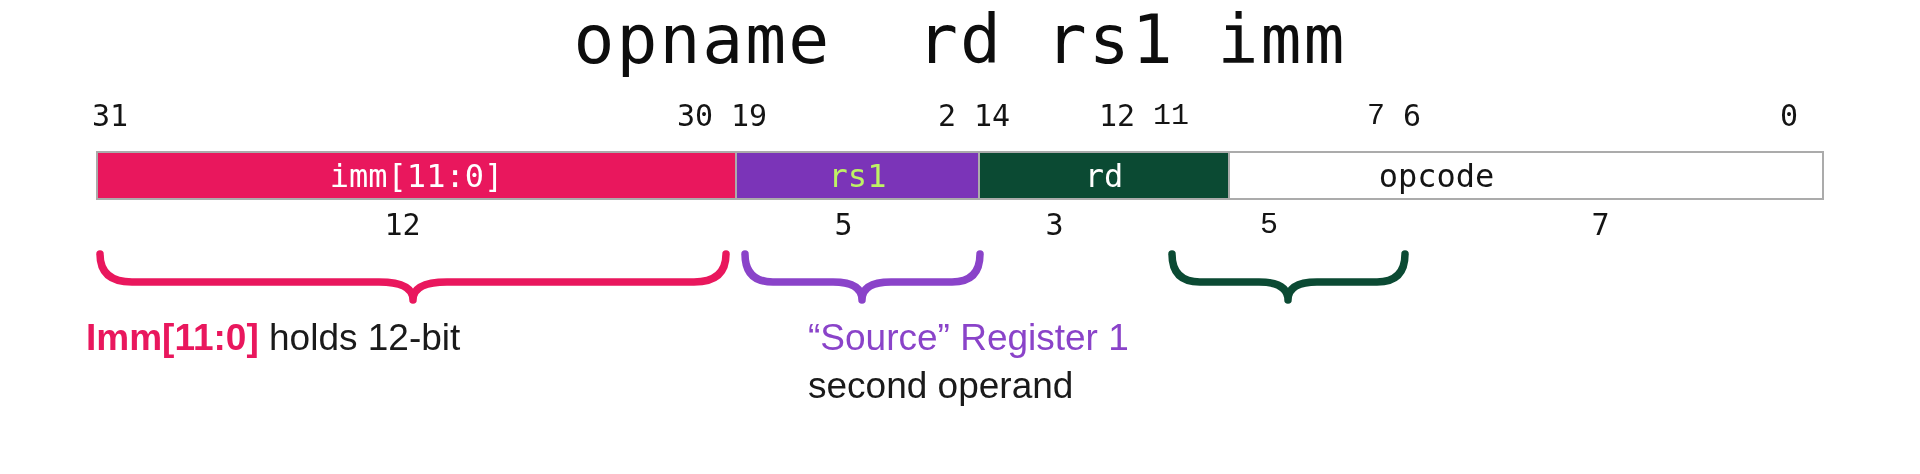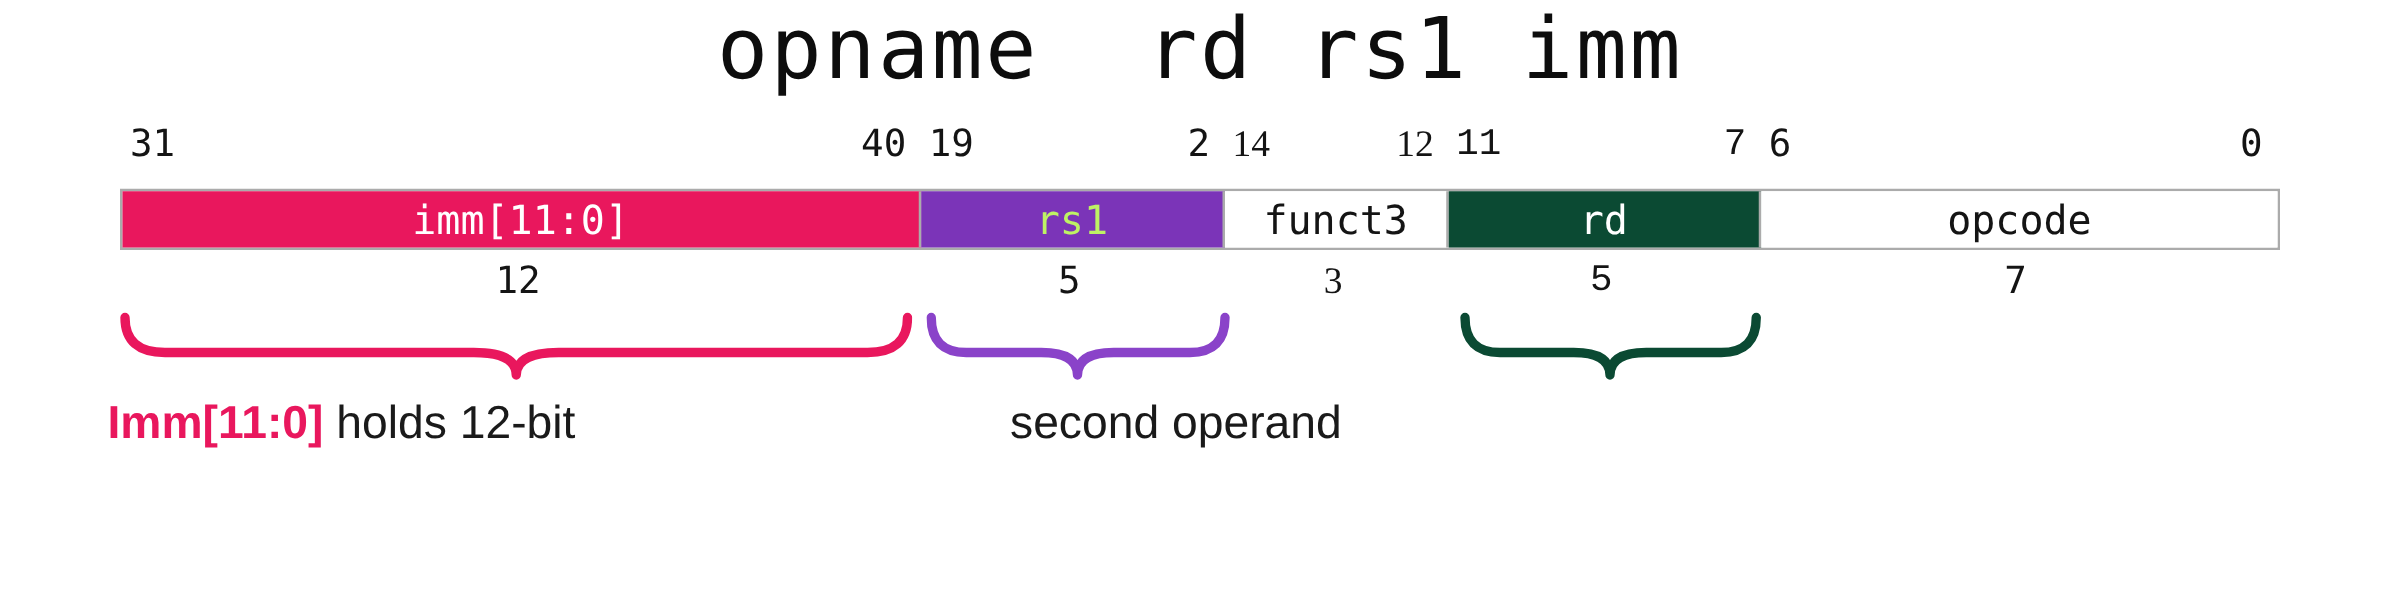--- a/index.html
+++ b/index.html
@@ -7,22 +7,22 @@
     position:relative;width:1920px;height:474px;background:#ffffff;overflow:hidden;
     font-family:"Liberation Sans",sans-serif;color:#161616;
   }
   
   .title{
     position:absolute;left:0;top:-4px;width:1920px;text-align:center;
     font-family:"DejaVu Sans Mono",monospace;font-size:68px;line-height:88px;
     letter-spacing:2px;white-space:pre;color:#0d0d0d;
   }
   
-  .grid{position:absolute;left:95px;width:1724px;display:flex;}
-  .c0{width:639px;} .c1{width:243px;} .c2{width:179px;font-family:Liberation Serif, serif;} .c3{width:250px;font-family:Liberation Mono, monospace;} .c4{width:413px;}
+  .grid{position:absolute;left:83px;width:1724px;display:flex;}
+  .c0{width:639px;} .c1{width:243px;} .c2{width:179px;} .c3{width:250px;font-family:Liberation Mono, monospace;} .c4{width:413px;}
   
   .bits-row{top:98px;font-family:"DejaVu Sans Mono",monospace;font-size:30px;line-height:36px;color:#141414;}
   .bits-row .bcell{display:flex;justify-content:space-between;padding:0 9px;box-sizing:border-box;}
   
   .bar{
     top:151px;left:96px;height:45px;
     border:2px solid var(--border-gray);box-sizing:content-box;
   }
   .cell{
     height:45px;display:flex;align-items:center;justify-content:center;
@@ -54,21 +54,21 @@
 </head>
 <body>
 
 <div class="canvas">
 
   <div class="title">opname  rd rs1 imm</div>
 
   <div class="grid bits-row">
     <div class="bcell c0">
       <span>31</span>
-      <span>40</span>
+      <span>30</span>
     </div>
     <div class="bcell c1">
       <span>19</span>
       <span>2</span>
     </div>
     <div class="bcell c2">
       <span>14</span>
       <span>12</span>
     </div>
     <div class="bcell c3">
@@ -77,21 +77,20 @@
     </div>
     <div class="bcell c4">
       <span>6</span>
       <span>0</span>
     </div>
   </div>
 
   <div class="grid bar">
     <div class="cell imm c0">imm[11:0]</div>
     <div class="cell rs1 c1">rs1</div>
-    <div class="cell funct3 c2">funct3</div>
     <div class="cell rd c3">rd</div>
     <div class="cell opcode c4">opcode</div>
   </div>
 
   <div class="grid widths-row">
     <div class="wcell c0">12</div>
     <div class="wcell c1">5</div>
     <div class="wcell c2">3</div>
     <div class="wcell c3">5</div>
     <div class="wcell c4">7</div>
@@ -105,17 +104,18 @@
   </svg>
   <svg class="brace green" style="left:1168px" width="241" height="56" viewBox="0 0 241 56">
     <path d="M4,6 Q4,34 32,34 H91 Q120,34 120,52 Q120,34 149,34 H209 Q237,34 237,6"></path>
   </svg>
 
   <div class="ann" style="left:86px">
     <div class="ann-line"><span class="hl-pink">Imm[11:0]</span><span> holds 12-bit</span></div>
   </div>
 
   <div class="ann" style="left:808px">
+    <div class="ann-line hl-purple">“Source” Register 1</div>
     <div class="ann-line">second operand</div>
   </div>
 
 
 </div>
 
 </body></html>

